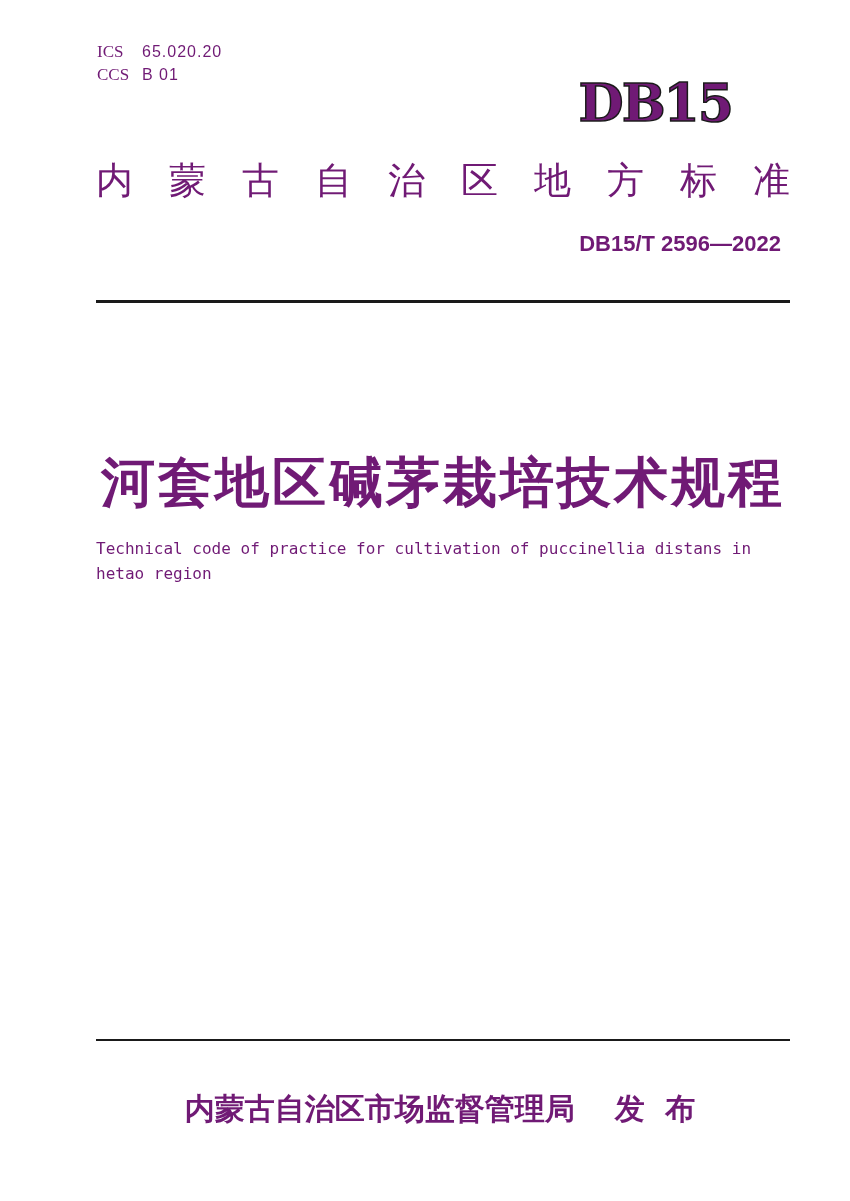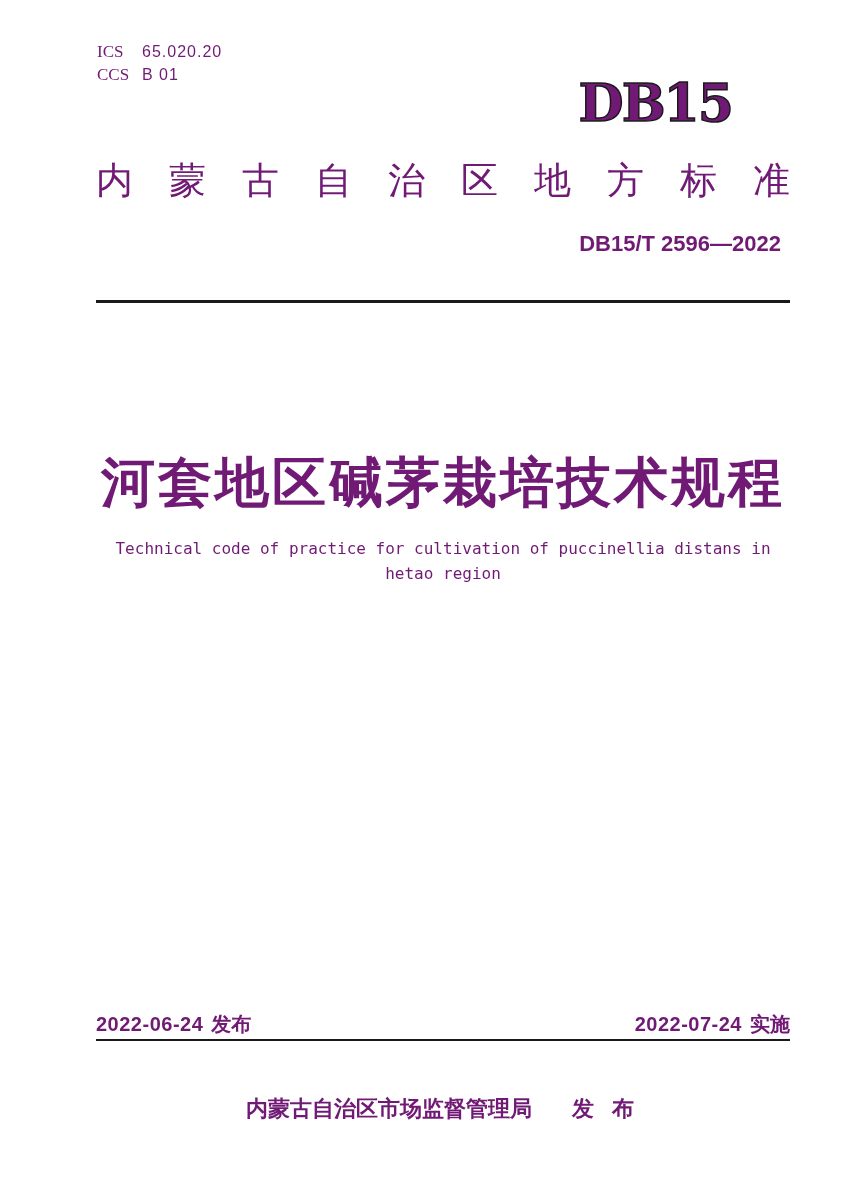--- a/index.html
+++ b/index.html
@@ -50,21 +50,21 @@
   }
 
   .title-cn {
     position:absolute; left:96px; top:458px; width:694px;
     text-align:center;
     font-size:54px; font-weight:700; letter-spacing:3px; line-height:48px;
   }
 
   .title-en {
     position:absolute; left:96px; top:536px; width:694px;
-    text-align:center;
+    text-align:left;
     font-family:"DejaVu Sans Mono", monospace;
     font-size:16px; line-height:25px; font-weight:500;
     letter-spacing:0px;
   }
 
   .date-row {
     position:absolute; left:96px; top:1012px; width:694px;
     display:flex; justify-content:space-between;
     font-size:20px; font-weight:700; line-height:24px;
   }
@@ -73,21 +73,21 @@
   .date-label { margin-left:8px; }
 
   .rule-bottom {
     position:absolute; left:96px; top:1039px; width:694px; height:2px;
     background:#1a1a1a;
   }
 
   .publisher-row {
     position:absolute; left:96px; top:1096px; width:694px;
     text-align:center;
-    font-size:22px; font-weight:700; line-height:26px;
+    font-size:30px; font-weight:700; line-height:26px;
   }
   .pub-gap { display:inline-block; width:40px; }
   .pub-label { letter-spacing:6px; }
 </style>
 </head>
 <body>
 
 <div class="page">
 
   <div class="ics-block">
@@ -120,30 +120,20 @@
 
   <div class="rule-top"></div>
 
   <div class="title-cn">河套地区碱茅栽培技术规程</div>
 
   <div class="title-en">
     <div>Technical code of practice for cultivation of puccinellia distans in</div>
     <div>hetao region</div>
   </div>
 
-  <div class="date-row">
-    <div class="date-item">
-      <span class="date-num">2022-06-24</span>
-      <span class="date-label">发布</span>
-    </div>
-    <div class="date-item">
-      <span class="date-num">2022-07-24</span>
-      <span class="date-label">实施</span>
-    </div>
-  </div>
 
   <div class="rule-bottom"></div>
 
   <div class="publisher-row">
     <span>内蒙古自治区市场监督管理局</span><span class="pub-gap"></span><span class="pub-label">发 布</span>
   </div>
 
 </div>
 
 </body></html>

